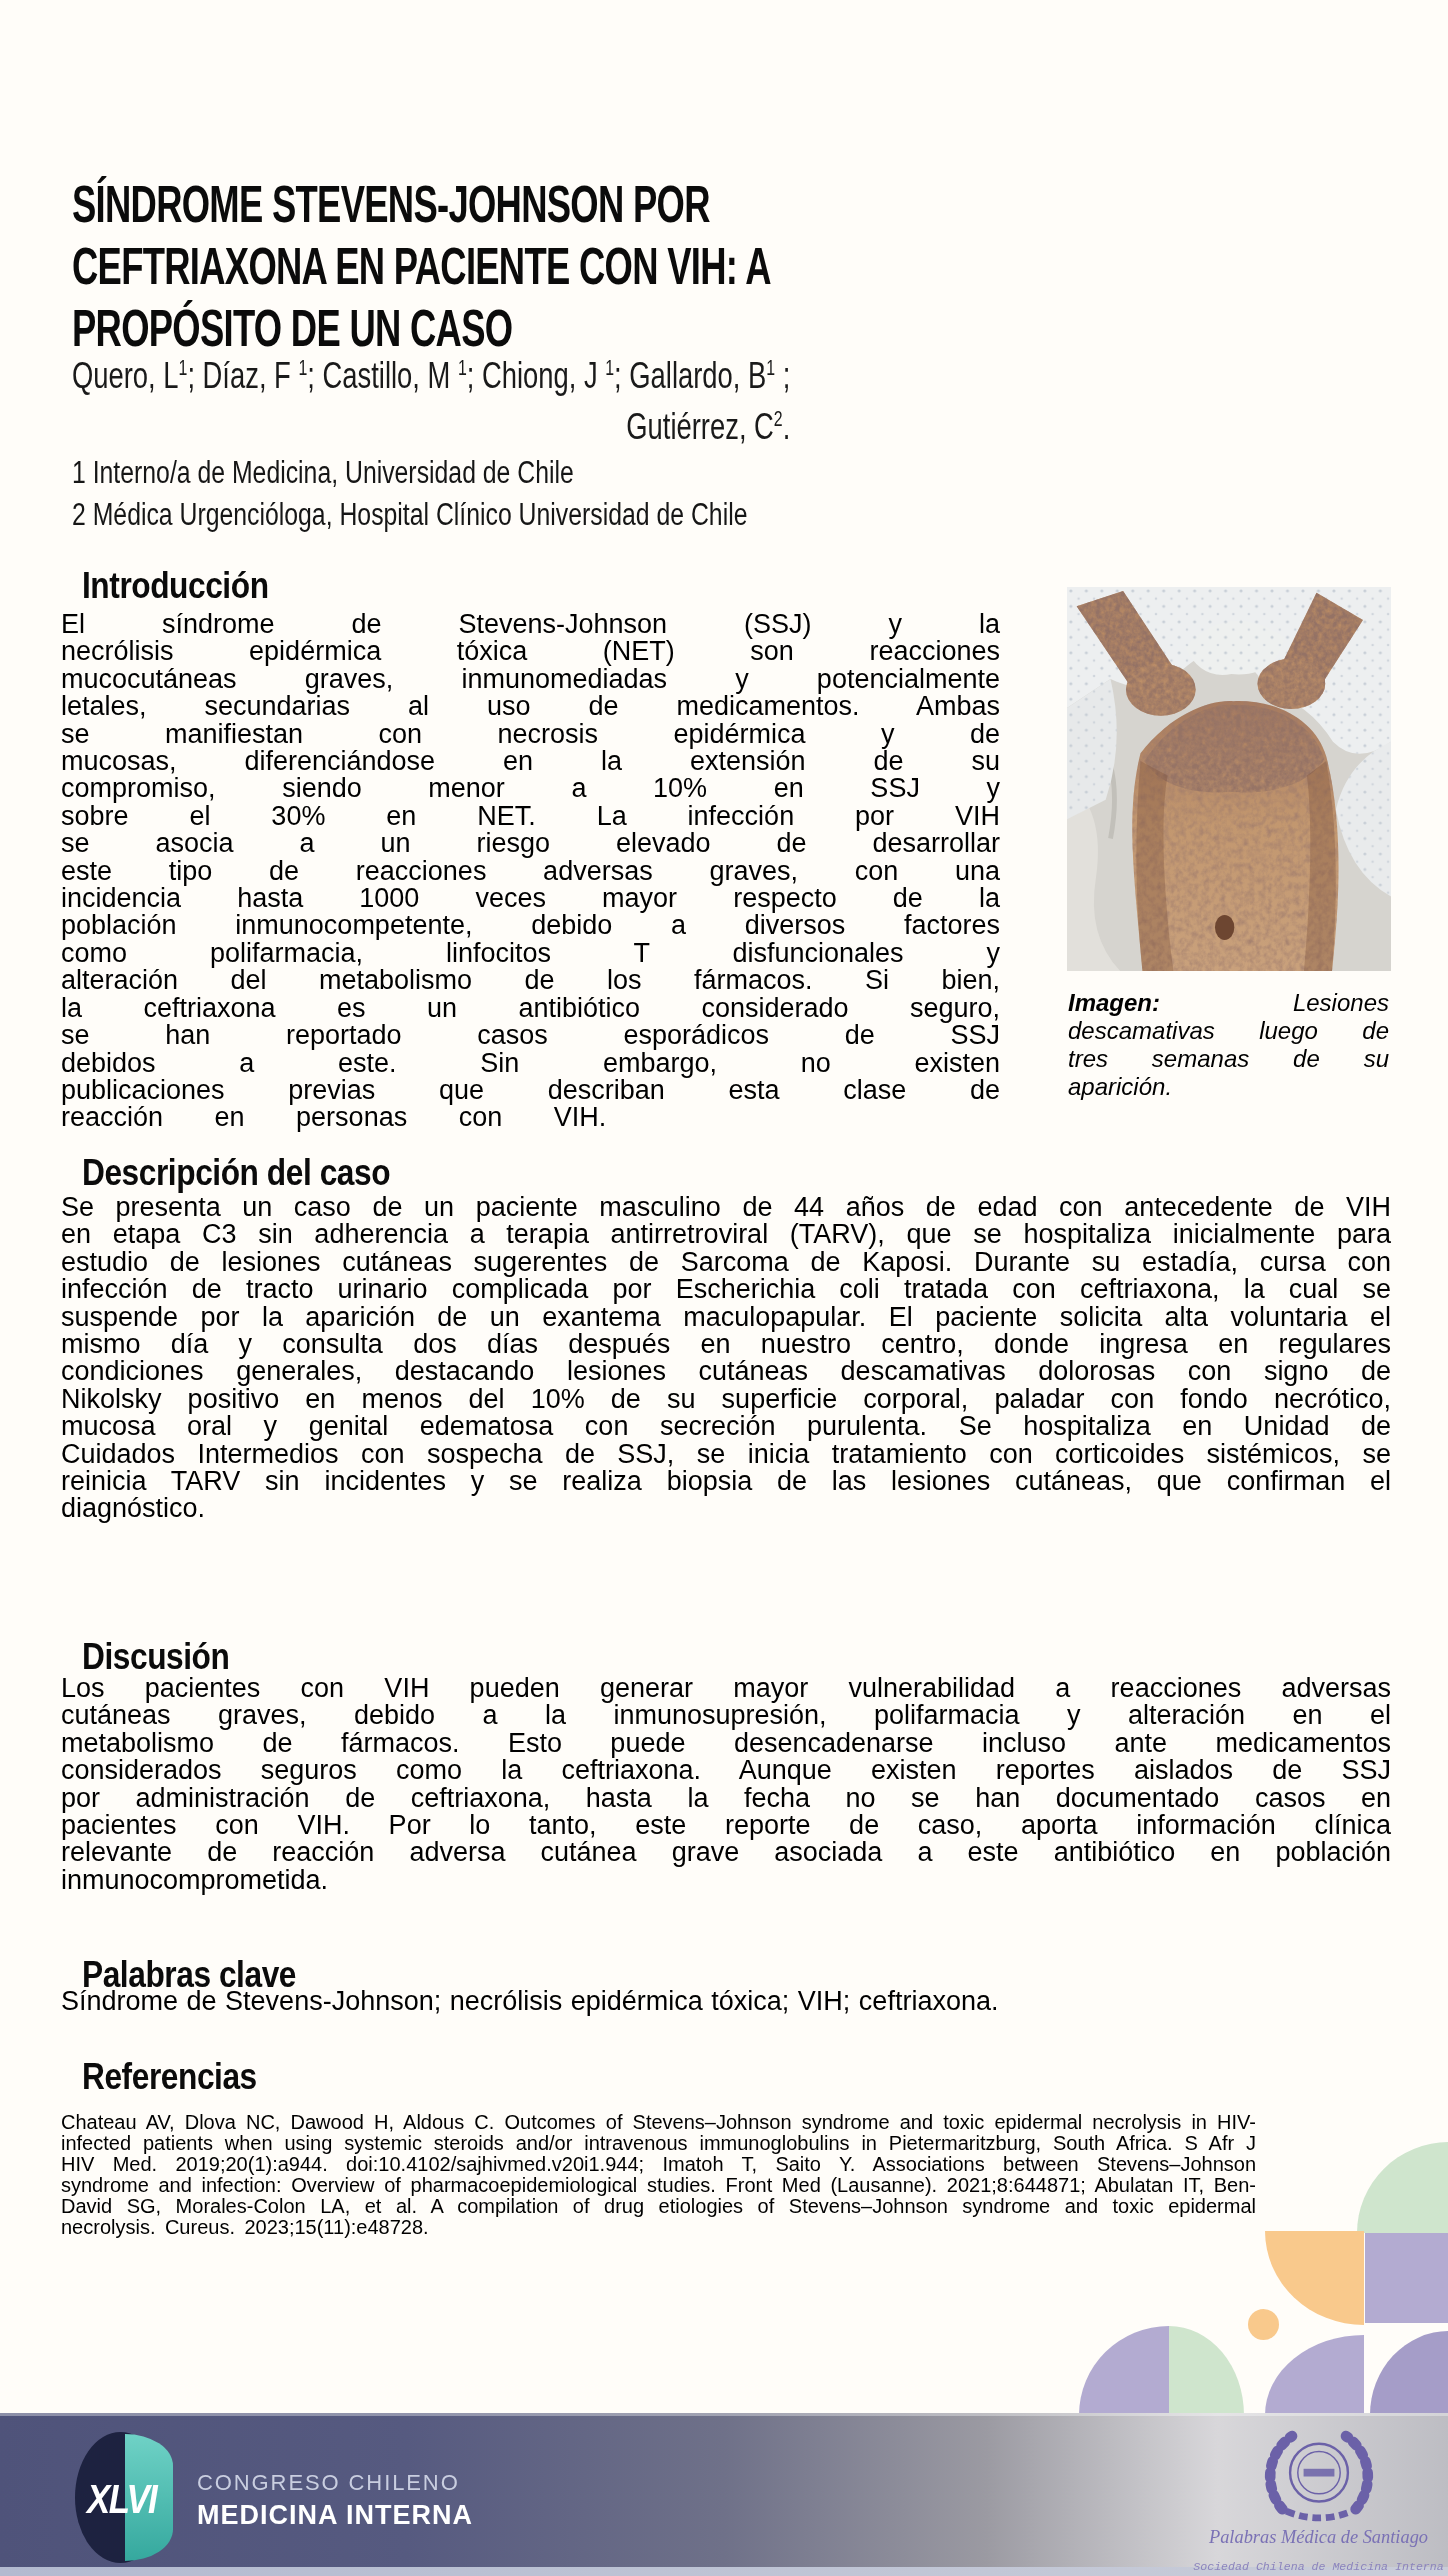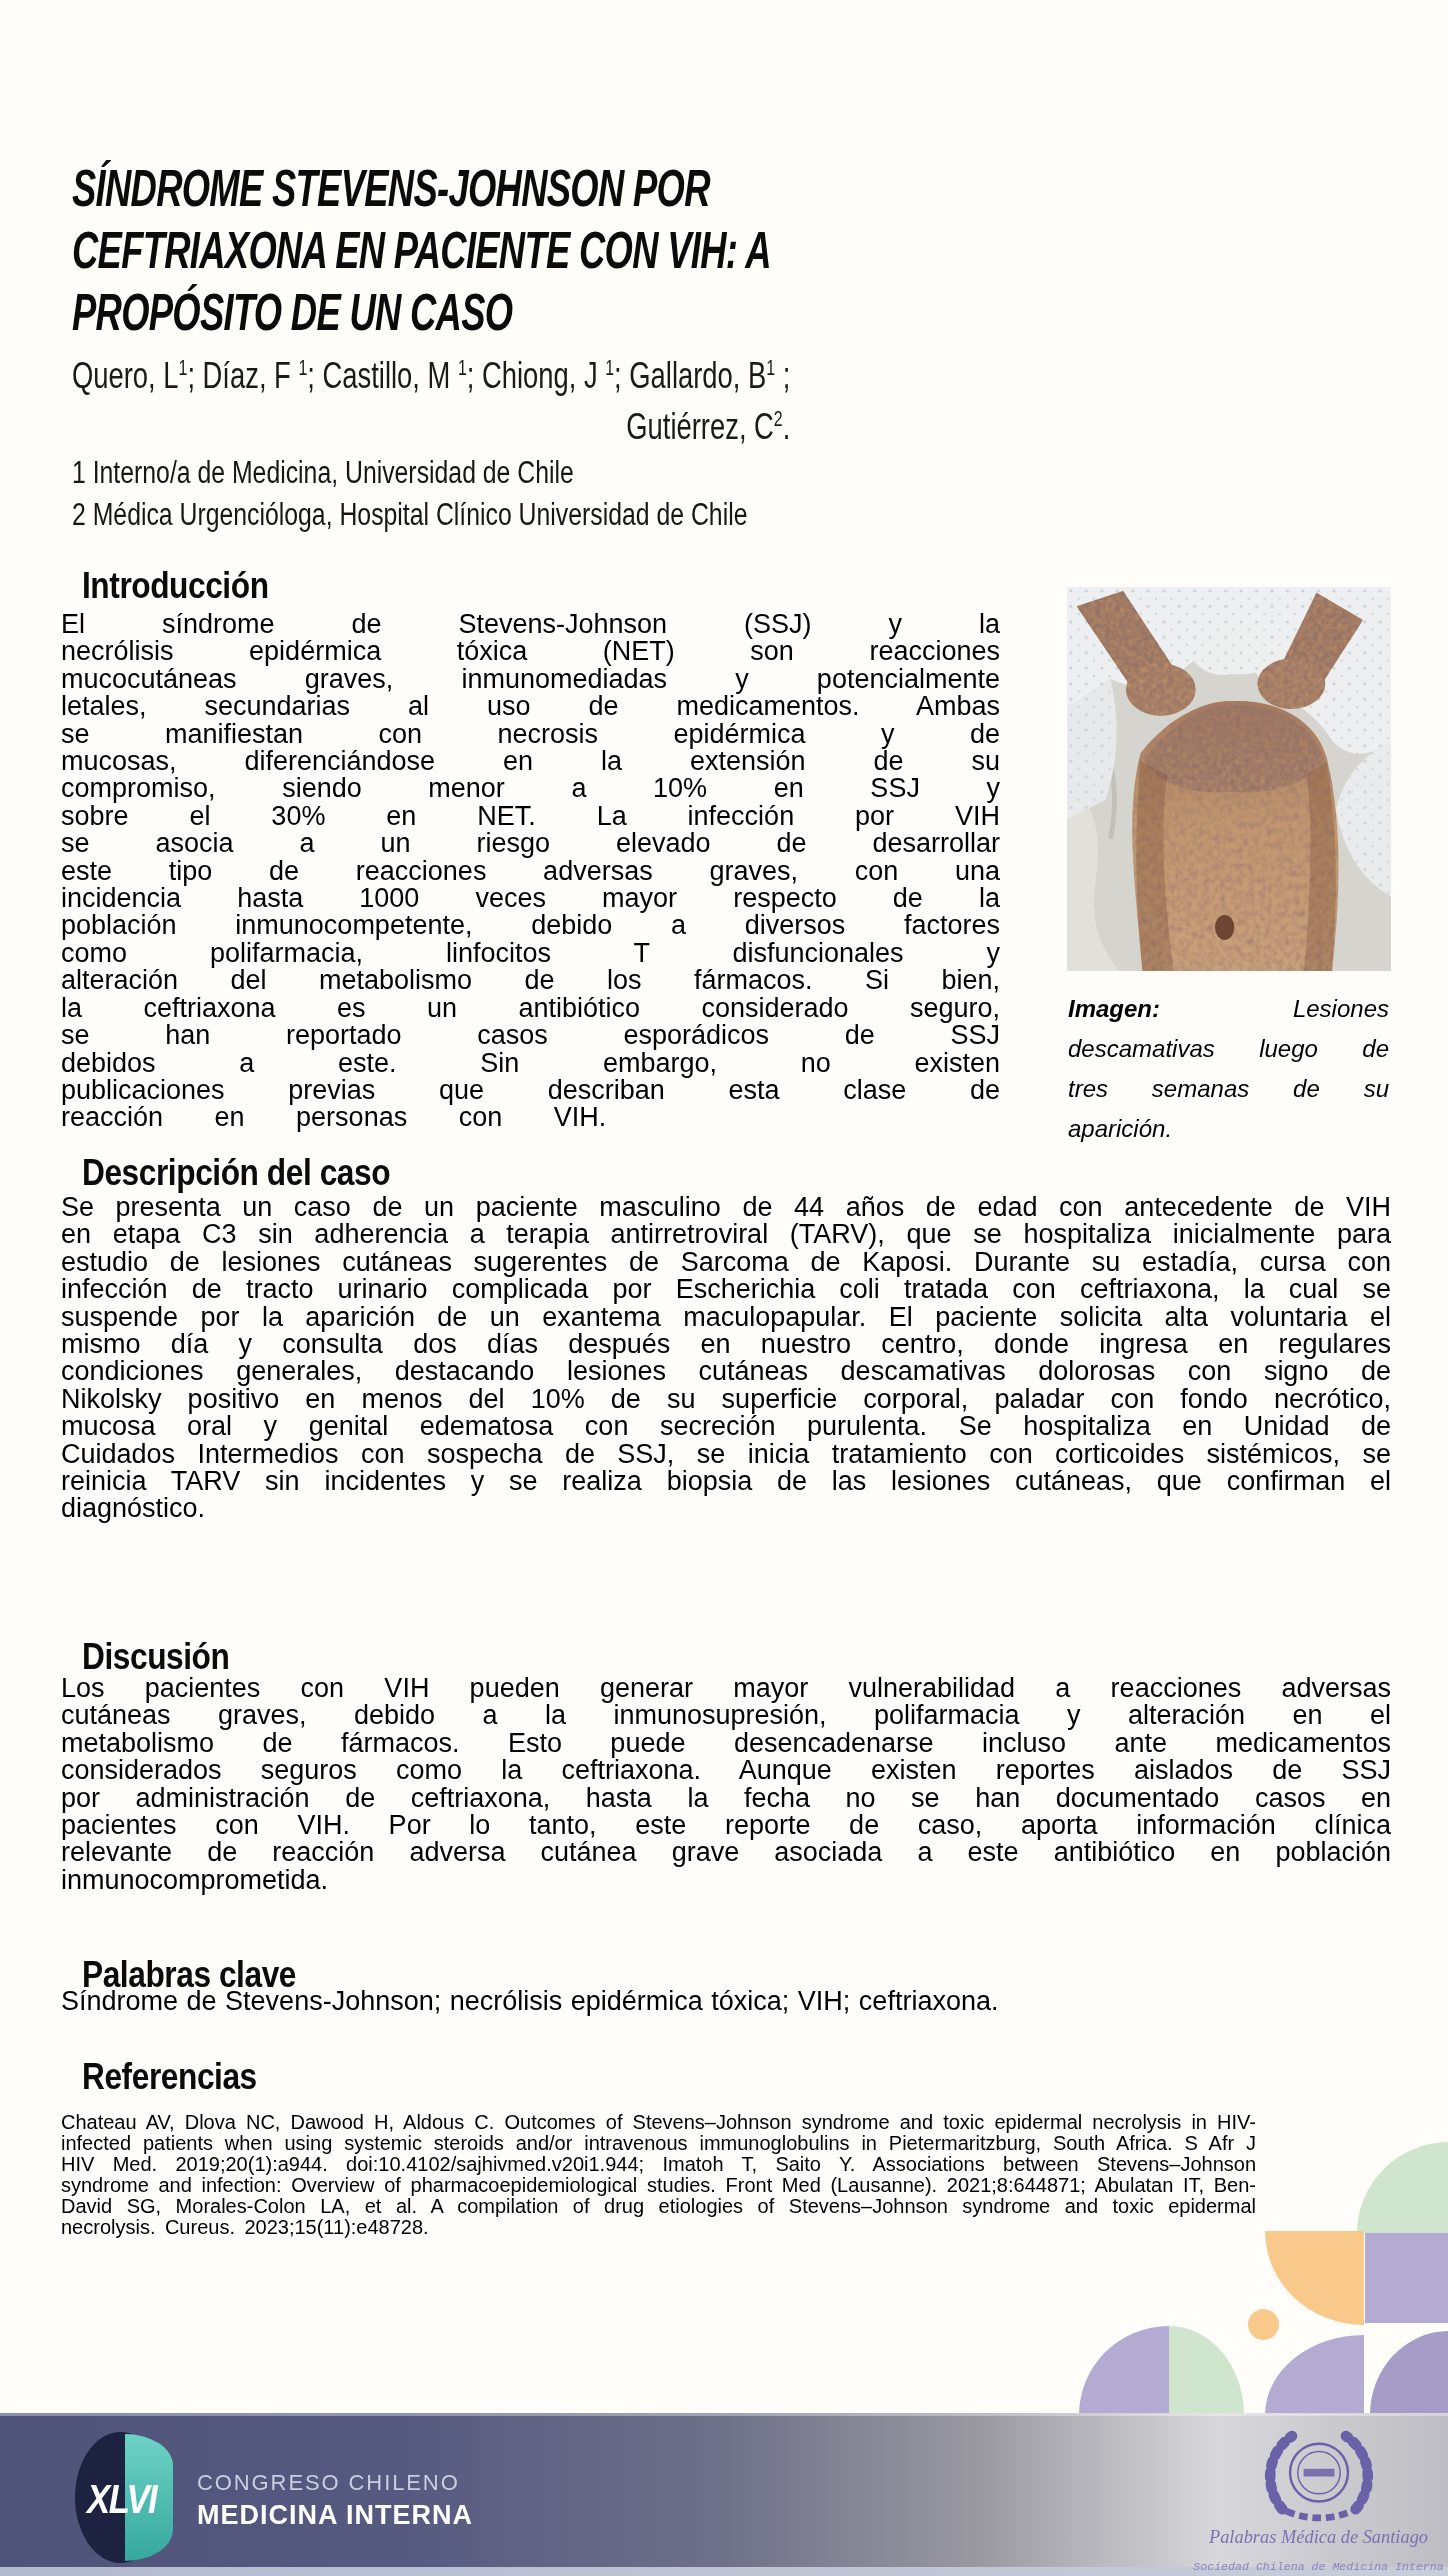--- a/index.html
+++ b/index.html
@@ -1,21 +1,21 @@
 <!DOCTYPE html>
 <html><head>
 <meta charset="utf-8">
 <style>
   html,body{margin:0;padding:0;background:#fffdf9;}
   .poster{
     position:relative;width:1449px;height:2576px;background:#fffdf9;
     overflow:hidden;font-family:"Liberation Sans",sans-serif;color:#101010;
   }
   
-  .title{position:absolute;left:72px;top:157px;font-style:italic;}
+  .title{position:absolute;left:72px;top:173px;}
   .title .line{
     font-weight:bold;font-size:52px;line-height:62px;letter-spacing:-1px;
     transform:scaleX(.70);transform-origin:0 0;white-space:nowrap;color:#0b0b0b;
   }
   .authors{position:absolute;left:72px;top:350px;font-size:37px;line-height:51px;color:#1a1a1a;text-align:right;}
   .authors .author-line{transform:scaleX(.74);transform-origin:0 0;white-space:nowrap;font-weight:400;}
   .authors sup{font-size:58%;line-height:0;}
   .affiliations{position:absolute;left:72px;top:452px;font-size:31px;line-height:42px;color:#161616;}
   .affiliations .affil-line{transform:scaleX(.80);transform-origin:0 0;white-space:nowrap;}
   
@@ -29,21 +29,21 @@
     text-align:justify;color:#000;hyphens:none;}
   .intro-body{top:611px;width:939px;word-spacing:44px;}
   .desc-body{top:1194px;width:1330px;word-spacing:13.5px;}
   .disc-body{top:1675px;width:1330px;word-spacing:25px;}
   .keys-body{top:1988px;width:1330px;text-align:left;word-spacing:1px;}
   .refs-body{top:2092px;width:1195px;font-size:20px;line-height:21px;word-spacing:3.9px;margin-top:20px;}
   
   .figure{position:absolute;left:1067px;top:587px;width:324px;height:384px;}
   .figure svg{display:block;}
   .caption{position:absolute;left:1068px;top:989px;width:321px;font-size:24px;
-    line-height:40px;font-style:italic;text-align:justify;word-spacing:27px;color:#000;}
+    line-height:28px;font-style:italic;text-align:justify;word-spacing:27px;color:#000;}
   .caption .cap-label{font-weight:bold;}
   
   .decor{position:absolute;}
   
   .footer{
     position:absolute;left:0;top:2413px;width:1449px;height:163px;
     background:linear-gradient(90deg,#4f537a 0%,#565a80 28%,#6f7189 50%,#9b9aa2 68%,#d8d7da 84%,#bdbdc3 100%);
   }
   .footer::before{content:"";position:absolute;left:0;top:0;width:100%;height:2.9px;background:rgba(255,255,255,.35);}
   .footer-bottom-strip{position:absolute;left:0;bottom:0;width:100%;height:8.7px;

